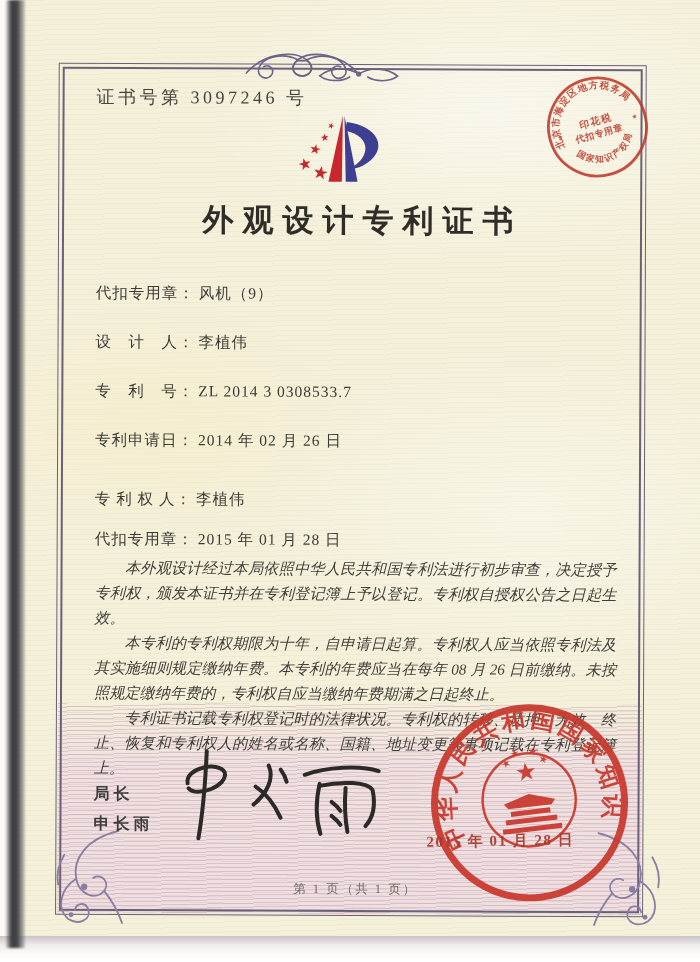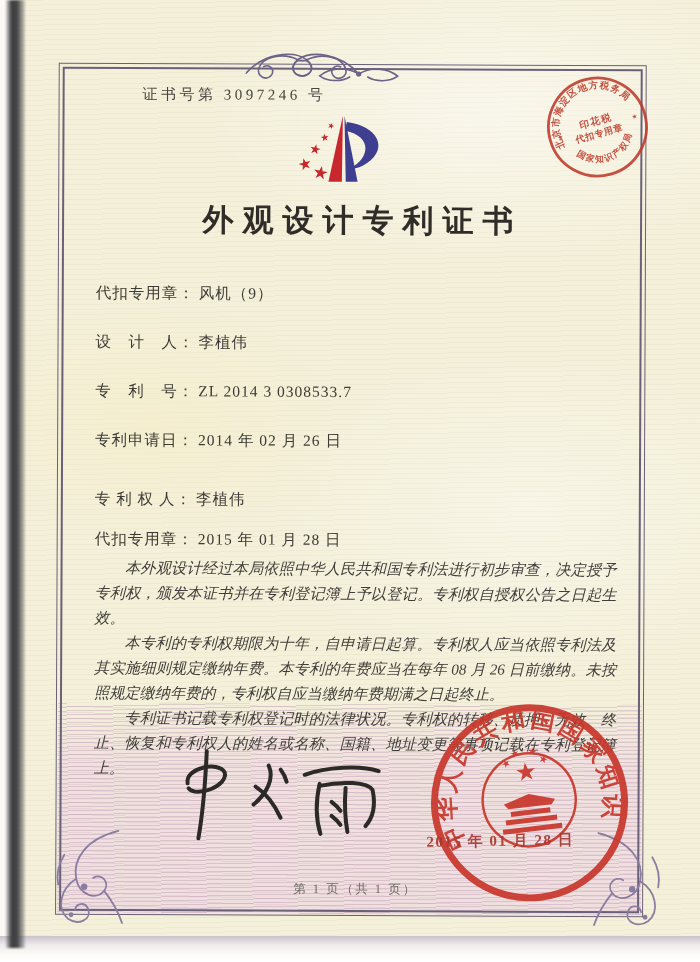--- a/index.html
+++ b/index.html
@@ -50,21 +50,21 @@
     position:absolute; left:43px; top:64px; width:588px; height:852px;
     border:1.4px solid #6a6178;
   }
   .border-inner{
     position:absolute; left:3px; top:3px; right:3px; bottom:3px;
     border:2.2px solid #6a6178;
   }
 
   .certno{
     position:absolute; left:81px; top:86px;
-    font-size:15px; letter-spacing:3.5px; color:#45443f;margin-left:46px;
+    font-size:18px; letter-spacing:3.5px; color:#45443f;
   }
   .title{
     position:absolute; left:0; top:200px; width:686px; text-align:center;
     font-size:31px; font-weight:bold; letter-spacing:9px; color:#302d29;
     text-indent:9px;
   }
 
   .fields{ position:absolute; left:81px; top:284px; width:540px; }
   .field{ position:absolute; left:0; font-size:15.5px; color:#3c3b36; letter-spacing:1px; white-space:nowrap; }
   .field .val{ margin-left:4px; }
@@ -196,20 +196,24 @@
       <div class="field" style="top:206px"><span>专 利 权 人：</span><span class="val">李植伟</span></div>
       <div class="field" style="top:246px"><span>代扣专用章：</span><span class="val">2015 年 01 月 28 日</span></div>
     </div>
 
     <div class="bodytext">
       <p>本外观设计经过本局依照中华人民共和国专利法进行初步审查，决定授予专利权，颁发本证书并在专利登记簿上予以登记。专利权自授权公告之日起生效。</p>
       <p>本专利的专利权期限为十年，自申请日起算。专利权人应当依照专利法及其实施细则规定缴纳年费。本专利的年费应当在每年 08 月 26 日前缴纳。未按照规定缴纳年费的，专利权自应当缴纳年费期满之日起终止。</p>
       <p>专利证书记载专利权登记时的法律状况。专利权的转移、质押、无效、终止、恢复和专利权人的姓名或名称、国籍、地址变更等事项记载在专利登记簿上。</p>
     </div>
 
+    <div class="signoff">
+      <div class="row">局长</div>
+      <div class="row">申长雨</div>
+    </div>
 
     <svg class="signature" width="232" height="106" viewBox="0 0 232 106">
       <g stroke="#2b2a27" stroke-width="4" fill="none" stroke-linecap="round" stroke-linejoin="round">
         <path d="M36,10 C35,32 34,62 28,97"></path>
         <path d="M17,42 C14,27 48,19 54,31 C58,44 26,57 18,47"></path>
         <path d="M98,24 C104,37 96,52 83,63"></path>
         <path d="M85,45 C96,52 104,63 110,76"></path>
         <path d="M110,28 C113,32 115,36 116,40"></path>
         <path d="M134,33 C155,25 190,23 208,29"></path>
         <path d="M149,42 C145,60 145,76 150,92"></path>

